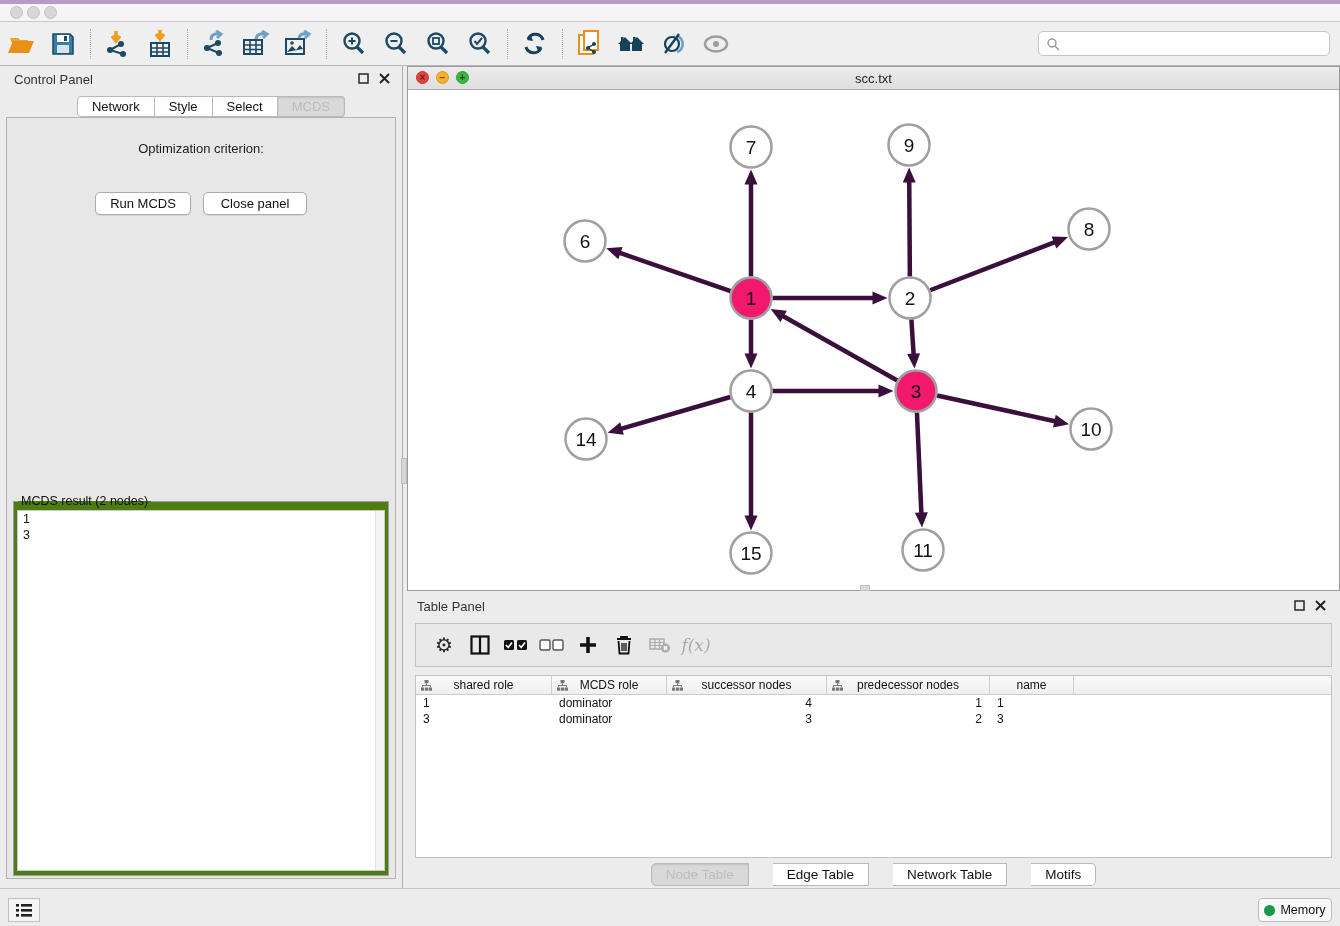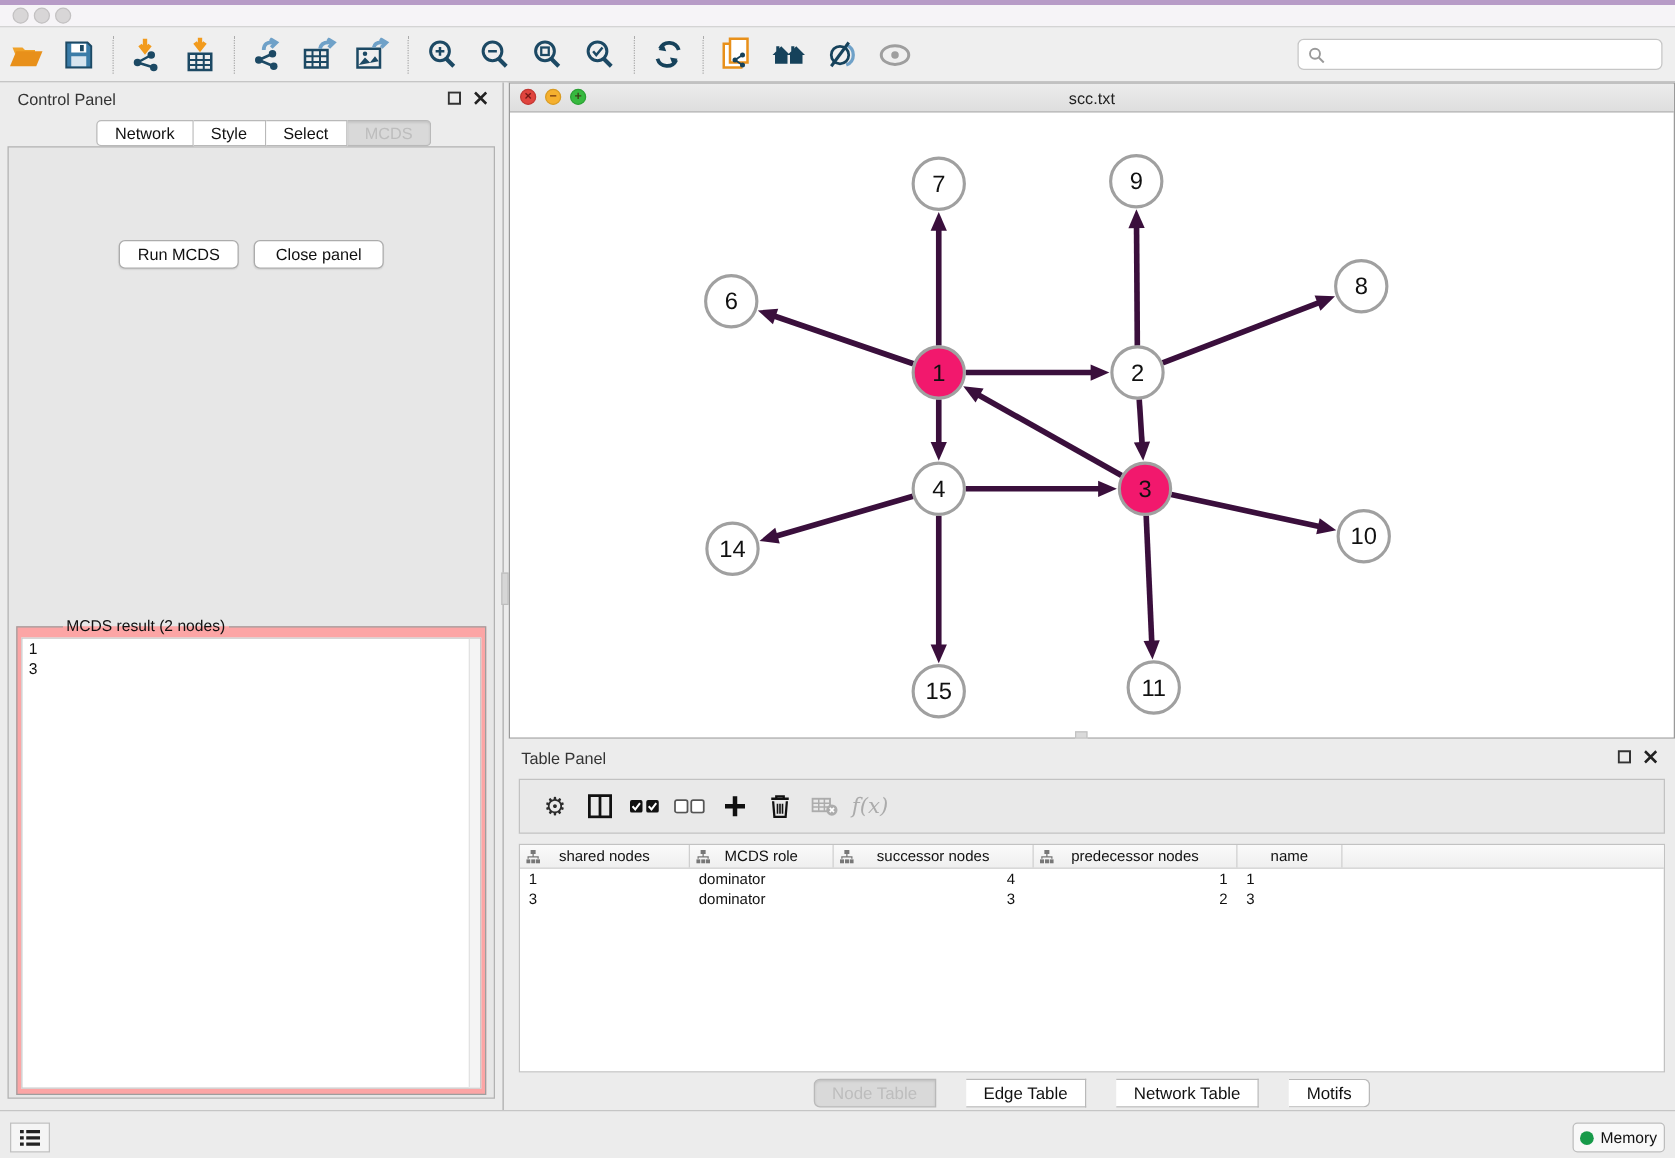--- a/index.html
+++ b/index.html
@@ -29,21 +29,21 @@
   .tab.first { border-left:1px solid #B9B9B9; border-radius:4px 0 0 4px; }
   .tab.last { border-radius:0 4px 4px 0; }
   .tab.selected { background:#D9D9D9; color:#BDBDBD; box-shadow:inset 0 1px 2px rgba(0,0,0,.12);text-align:right; }
   #cp-inner { left:6px; top:51px; width:390px; height:762px; background:#E7E7E7; border:1px solid #B2B2B2; }
   #opt-label { width:100%; top:23px; text-align:center; font-size:13px; color:#1d1d1d; }
   #criterion-select { left:38px; top:42px; width:312px; height:23px; background:#FFF; border:1px solid #ACACAC; border-radius:5px; display:flex; align-items:center; padding:0 8px 0 12px; font-size:13px; color:#111; box-shadow:0 1px 1px rgba(0,0,0,.08); }
   #criterion-select .grow { flex:1; }
   .btn { position:absolute; top:74px; height:23px; background:#FFF; border:1px solid #ACACAC; border-radius:5px; font-size:13px; color:#111; display:flex; align-items:center; justify-content:center; box-shadow:0 1px 1px rgba(0,0,0,.08); }
   #run-btn { left:88px; width:96px; }
   #closepanel-btn { left:196px; width:104px; }
-  #result-fieldset { position:absolute; left:6px; top:376px; width:376px; height:382px; border:1px solid #9E9E9E; background:#fca5a5;padding-left:32px; }
+  #result-fieldset { position:absolute; left:6px; top:376px; width:376px; height:382px; border:1px solid #9E9E9E; background:#4d7c0f; }
   #result-fieldset legend { font-size:12.5px; color:#111; margin-left:4px; padding:0 3px; }
   #result-box { position:absolute; left:3px; top:2px; right:3px; bottom:4px; background:#FFF; border:1px solid #C9C9C9; overflow:hidden; }
   .result-line { font-size:12.5px; color:#111; padding-left:5px; line-height:16px; }
   #result-scroll { position:absolute; right:0; top:0; bottom:0; width:9px; background:#F4F4F4; border-left:1px solid #E2E2E2; }
 
   
   #v-divider { left:402px; top:66px; width:4px; height:822px; background:#ECECEC; border-left:1px solid #ABABAB; }
   #v-grip { left:401px; top:458px; width:6px; height:26px; background:#D6D6D6; border:1px solid #BDBDBD; }
 
   
@@ -239,20 +239,21 @@
         <path d="M1,1 L10,10 M10,1 L1,10" stroke="#222" stroke-width="2"></path>
       </svg>
   </div>
   <div id="cp-tabs">
     <div class="tab first">Network</div>
     <div class="tab">Style</div>
     <div class="tab">Select</div>
     <div class="tab last selected">MCDS</div>
   </div>
   <div id="cp-inner" class="abs">
+    <div id="opt-label" class="abs">Optimization criterion:</div>
     <div id="run-btn" class="btn">Run MCDS</div>
     <div id="closepanel-btn" class="btn">Close panel</div>
     <fieldset id="result-fieldset">
       <legend>MCDS result (2 nodes)</legend>
       <div id="result-box">
         <div class="result-line">1</div>
         <div class="result-line">3</div>
         <div id="result-scroll"></div>
       </div>
     </fieldset>
@@ -408,21 +409,21 @@
   <div id="tp-table" class="abs">
     <div id="tbl-header">
       <div class="th c0">
         <svg class="tree" width="11" height="11">
             <rect x="3.5" y="0" width="4" height="3.2" fill="#777"></rect>
             <path d="M5.5,3 v2.5 M1.5,7 v-1.5 h8 v1.5" stroke="#777" stroke-width="1" fill="none"></path>
             <rect x="0" y="7.5" width="3.2" height="3.2" fill="#777"></rect>
             <rect x="4" y="7.5" width="3.2" height="3.2" fill="#777"></rect>
             <rect x="7.8" y="7.5" width="3.2" height="3.2" fill="#777"></rect>
           </svg>
-        <span>shared nodes</span>
+        <span>shared role</span>
       </div>
       <div class="th c1">
         <svg class="tree" width="11" height="11">
             <rect x="3.5" y="0" width="4" height="3.2" fill="#777"></rect>
             <path d="M5.5,3 v2.5 M1.5,7 v-1.5 h8 v1.5" stroke="#777" stroke-width="1" fill="none"></path>
             <rect x="0" y="7.5" width="3.2" height="3.2" fill="#777"></rect>
             <rect x="4" y="7.5" width="3.2" height="3.2" fill="#777"></rect>
             <rect x="7.8" y="7.5" width="3.2" height="3.2" fill="#777"></rect>
           </svg>
         <span>MCDS role</span>

